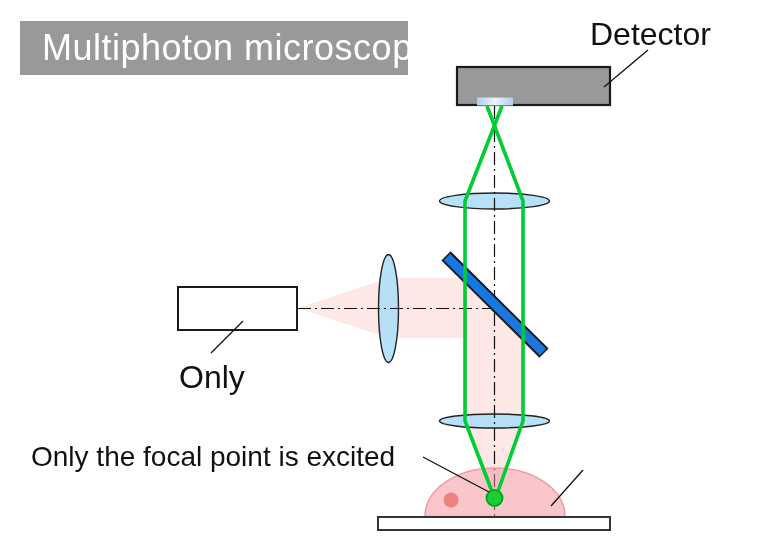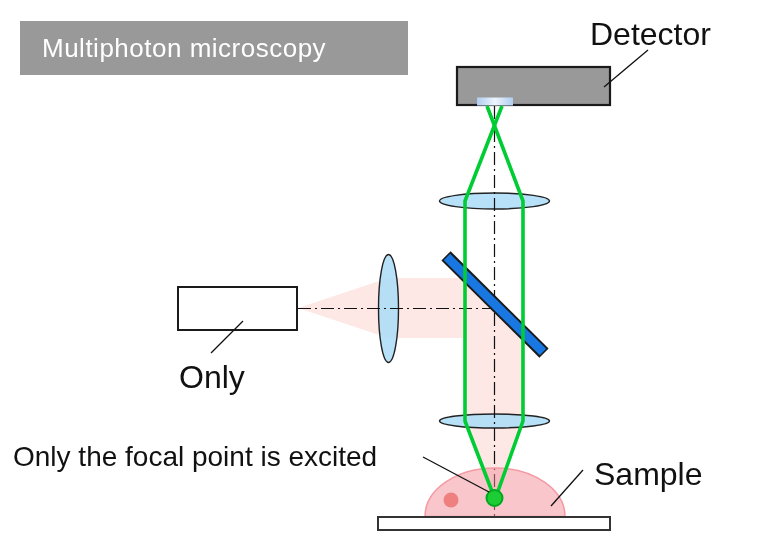--- a/index.html
+++ b/index.html
@@ -17,34 +17,34 @@
     left: 20px; top: 21px;
     width: 388px; height: 54px;
     background: #999999;
     display: flex;
     align-items: center;
     box-sizing: border-box;
     padding-left: 22px;
   }
   .title-box span {
     color: #ffffff;
-    font-size: 26px;
+    font-size: 36px;
     letter-spacing: 0.5px;
     white-space: nowrap;
   }
   .lbl {
     position: absolute;
     color: #111111;
     font-size: 32px;
     white-space: nowrap;
   }
   .lbl-detector { left: 590px; top: 16px; }
   .lbl-laser    { left: 179px; top: 359px; }
   .lbl-sample   { left: 594px; top: 456px; }
-  .lbl-caption  { left: 13px;  top: 441px; font-size: 28px; }
+  .lbl-caption  { left: 31px;  top: 441px; font-size: 28px; }
 </style>
 </head>
 <body>
 
 <div class="canvas">
 
   <svg width="768" height="550" viewBox="0 0 768 550">
     <defs>
       <linearGradient id="winGrad" x1="0" y1="0" x2="1" y2="0">
         <stop offset="0" stop-color="#aecdef"></stop>
@@ -85,16 +85,15 @@
     <line x1="423" y1="457" x2="489" y2="492" stroke="#111111" stroke-width="1.3"></line>
     <line x1="583" y1="470" x2="551" y2="506" stroke="#111111" stroke-width="1.3"></line>
   </svg>
 
   <div class="title-box">
     <span>Multiphoton microscopy</span>
   </div>
 
   <div class="lbl lbl-detector">Detector</div>
   <div class="lbl lbl-laser">Only</div>
-  <div class="lbl lbl-sample">Sample</div>
   <div class="lbl lbl-caption">Only the focal point is excited</div>
 
 </div>
 
 </body></html>

